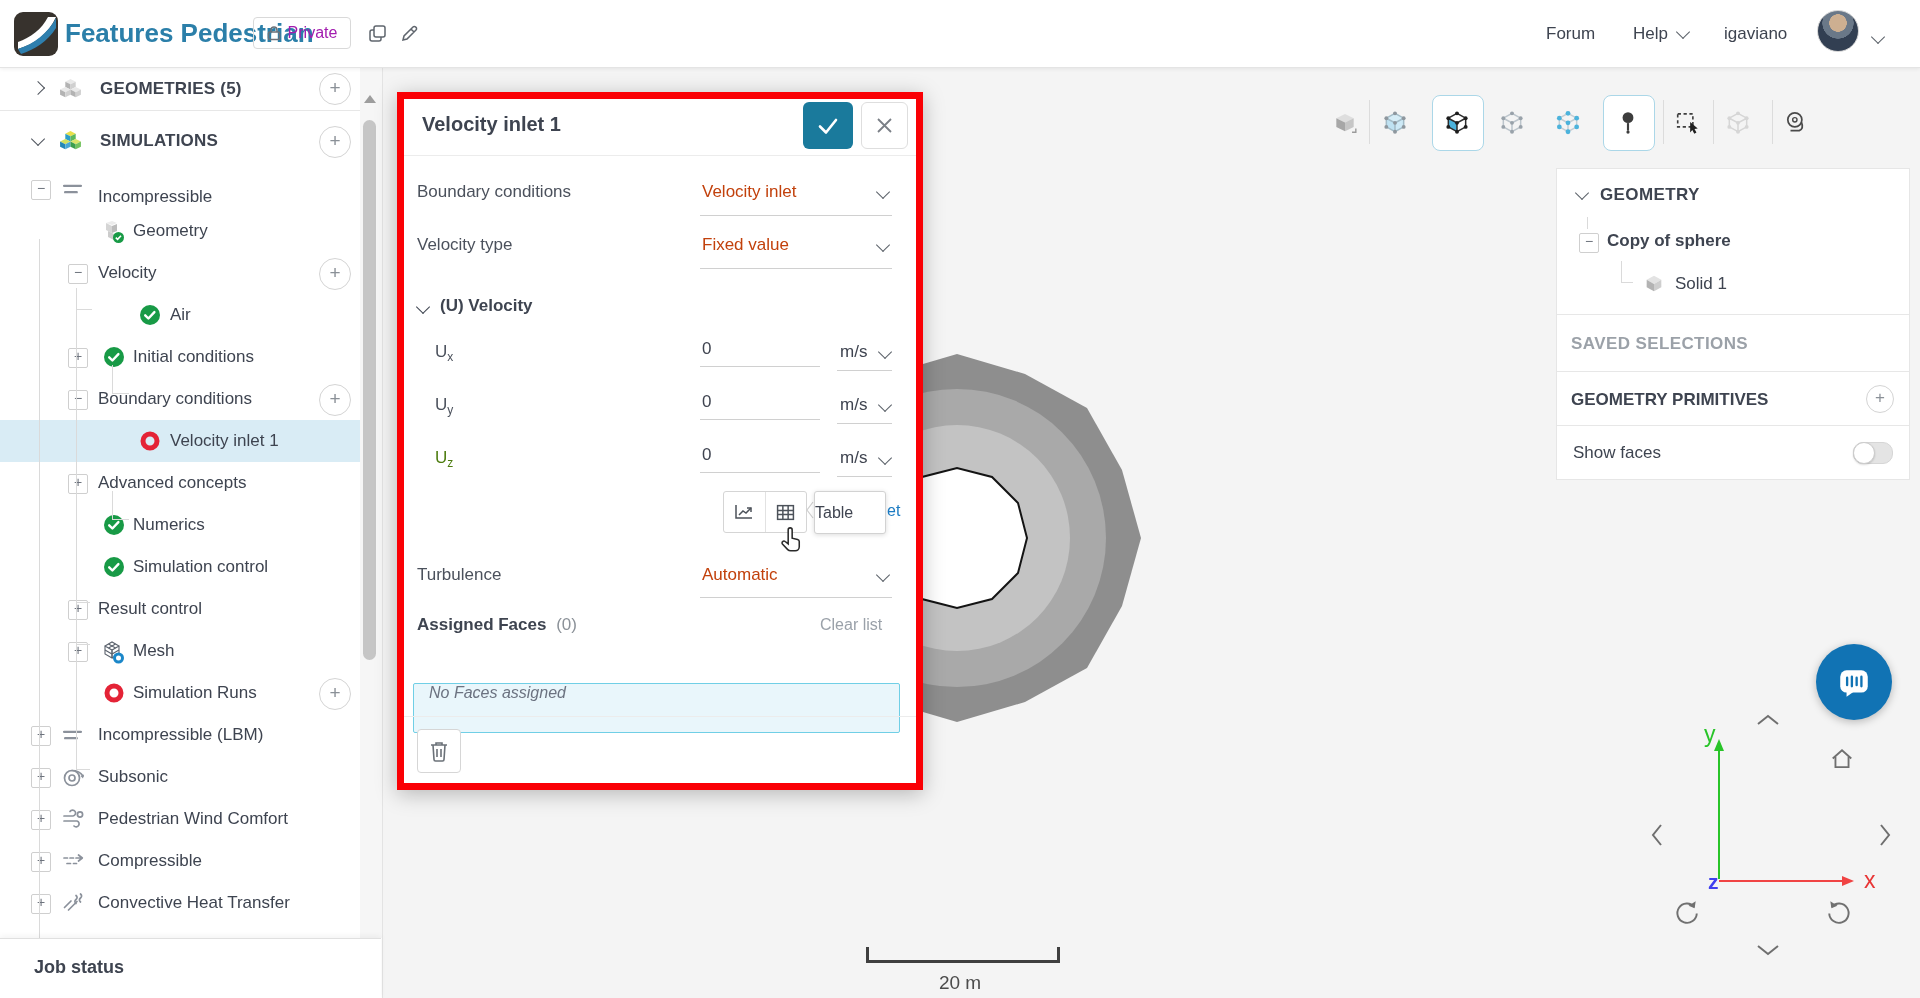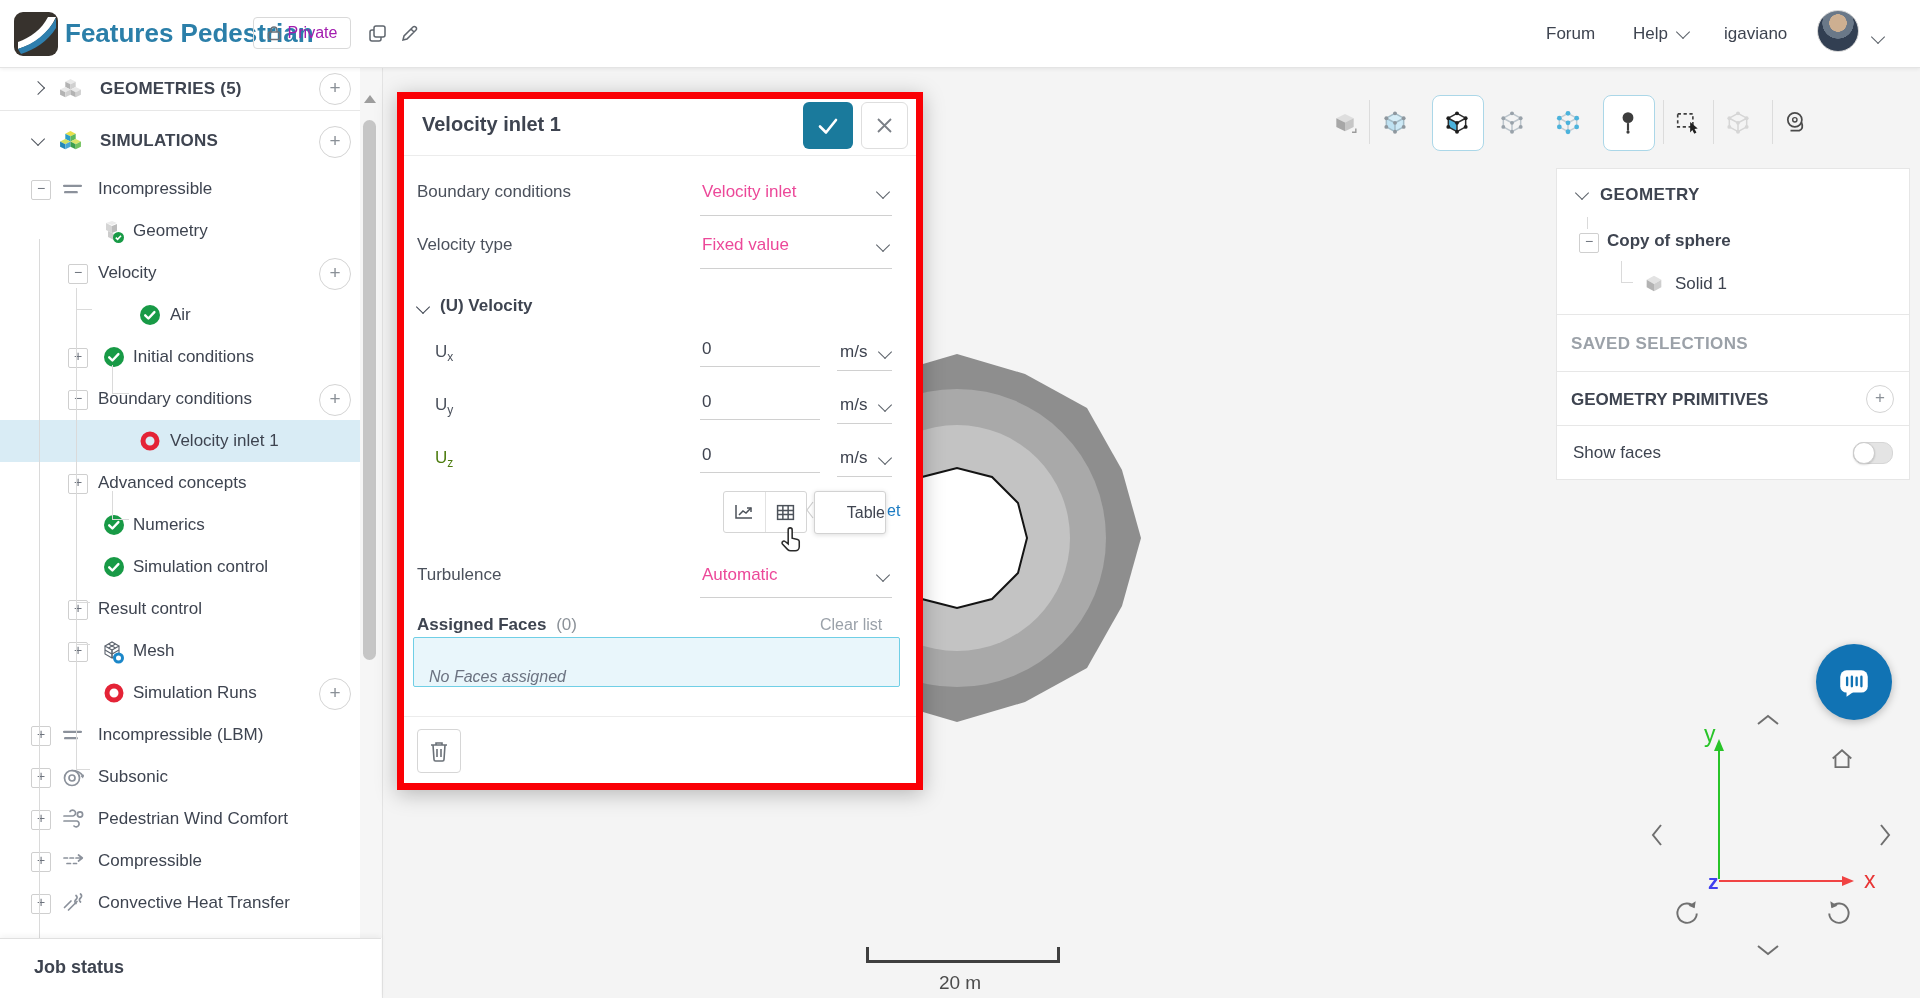--- a/index.html
+++ b/index.html
@@ -15,21 +15,21 @@
   .plusc{position:absolute;width:30px;height:30px;border:1px solid #d4d4d4;border-radius:50%;background:#fff;
          color:#8a9097;font-size:19px;line-height:27px;text-align:center}
   .trow{position:relative;height:42px}
   .tlabel{position:absolute;top:50%;transform:translateY(-50%);font-size:17px;white-space:nowrap;color:#3e4450}
   .ticon{position:absolute;top:50%;transform:translateY(-50%);display:flex}
   .tb-btn{position:absolute;width:44px;height:44px;display:flex;align-items:center;justify-content:center;
           background:transparent;border:none;padding:0}
   .tb-sel{position:absolute;width:50px;height:54px;background:#fff;border:1px solid #abd7e8;border-radius:8px}
   .vsep{position:absolute;width:1px;height:44px;background:#dcdcdc;top:33px}
   .dlg-label{position:absolute;left:13px;font-size:17px;color:#4b515c;white-space:nowrap}
-  .dlg-value{position:absolute;left:298px;font-size:17px;color:#ec4899;white-space:nowrap}
+  .dlg-value{position:absolute;left:298px;font-size:17px;color:#c2410c;white-space:nowrap}
   .uline{position:absolute;height:1px;background:#d0d0d0}
   .num-input{position:absolute;left:296px;width:118px;border:none;border-bottom:1px solid #d0d0d0;outline:none;
              font-size:17px;color:#3f4450;background:transparent;padding:0 0 7px 2px;
              font-family:"Liberation Sans","DejaVu Sans",sans-serif}
   button{cursor:pointer;font-family:inherit}
 </style>
 </head>
 <body>
 
 <div id="app">
@@ -117,21 +117,21 @@
           <div class="plusc" style="left:319px;top:6px">+</div>
         </div>
         <div style="height: 6px;"></div>
         <div class="trow">
           <div class="expb" style="left:31px;top:12px">−</div>
           <span class="ticon" style="left:61px">
             <svg width="23" height="23" viewBox="0 0 22 22">
               <path d="M3 8h16M4 14h11" stroke="#8b919b" stroke-width="2.3" stroke-linecap="round" fill="none"></path>
             </svg>
           </span>
-          <div class="tlabel" style="left:98px;">Incompressible</div>
+          <div class="tlabel" style="left:98px;margin-top:8px;">Incompressible</div>
         </div>
         <div class="trow">
           <span class="ticon" style="left:100px">
             <svg width="26" height="26" viewBox="0 0 26 26">
               <path d="M6 5l6-2 5 2-5 2z" fill="#ececec"></path>
               <path d="M6 5l6 3v7l-6-3z" fill="#d5d5d5"></path>
               <path d="M12 8l5-2v7l-5 2z" fill="#bcbcbc"></path>
               <path d="M8 13l6 3v6l-6-3z" fill="#cccccc"></path>
               <circle cx="18.5" cy="19.5" r="5.5" fill="#189a46"></circle>
               <path d="M15.8 19.6l1.8 1.8 3.4-3.6" stroke="#fff" stroke-width="1.6" fill="none"></path>
@@ -616,41 +616,41 @@
               <path d="M1.5 6 h15 M1.5 10 h15 M6.5 1.5 v13 M11.5 1.5 v13"></path>
           </svg>
         </span>
       </button>
     </div>
     <span class="abs" style="left:401px;top:401px;display:flex">
       <svg width="10" height="20" viewBox="0 0 10 20">
           <path d="M8 2 L2 10 l6 8" fill="#fff" stroke="#cfcfcf" stroke-width="1.2"></path>
         </svg>
     </span>
-    <div class="abs" style="left:410px;top:392px;width:70px;height:41px;background:#fff;border:1px solid #d2d2d2;border-radius:3px;box-shadow:0 1px 5px rgba(0,0,0,.14);display:flex;align-items:center;justify-content:flex-end">
+    <div class="abs" style="left:410px;top:392px;width:70px;height:41px;background:#fff;border:1px solid #d2d2d2;border-radius:3px;box-shadow:0 1px 5px rgba(0,0,0,.14);display:flex;align-items:center;justify-content:flex-start">
       <span style="font-size:16px;color:#3f4450">Table</span>
     </div>
     <div class="abs" style="left:483px;top:403px;font-size:16px;color:#1a7ac2">et</div>
     <span class="abs" style="left:374px;top:427px;display:flex;z-index:3">
       <svg width="27" height="31" viewBox="0 0 24 28">
         <path d="M9 3.5 c0-1 .8-1.8 1.8-1.8 s1.8 .8 1.8 1.8 V11 l4.9 1.2 c.9 .2 1.5 1 1.5 1.9 v4.7 c0 2-1.6 3.6-3.6 3.6 h-4.2 c-1 0-1.9-.4-2.6-1.1 L4 16.5 c-.7-.7-.7-1.8 0-2.4 .6-.6 1.6-.7 2.3-.1 l2.7 2.2 z" fill="#fff" stroke="#2a2a2a" stroke-width="1.4"></path>
       </svg>
     </span>
 
     <div class="dlg-label" style="top:466px">Turbulence</div>
     <div class="dlg-value" style="top:466px">Automatic</div>
     <span class="dd" style="left:474px;top:471px"></span>
     <div class="uline" style="left:296px;top:498px;width:192px"></div>
 
     <div class="abs" style="left:13px;top:516px;font-size:17px">
       <span style="font-weight:700;color:#3e4450">Assigned Faces</span>
       <span style="color:#8b9198;margin-left:5px">(0)</span>
     </div>
     <div class="abs" style="left:416px;top:517px;font-size:16px;color:#9aa1a9">Clear list</div>
-    <div class="abs" style="left:9px;top:538px;width:487px;height:50px;box-sizing:border-box;background:#e9f6fb;border:1.6px solid #70cfe6;border-radius:2px;display:flex;align-items:flex-end">
+    <div class="abs" style="left:9px;top:584px;width:487px;height:50px;box-sizing:border-box;background:#e9f6fb;border:1.6px solid #70cfe6;border-radius:2px;display:flex;align-items:flex-start">
       <span style="font-size:16px;font-style:italic;color:#6b7280;margin-left:15px">No Faces assigned</span>
     </div>
     <div class="hline" style="left:0;top:617px;width:512px;background:#ececec"></div>
     <button class="abs" style="left:13px;top:630px;width:44px;height:44px;background:#fff;border:1px solid #d6d6d6;border-radius:4px;display:flex;align-items:center;justify-content:center">
       <span style="display:flex">
         <svg width="20" height="22" viewBox="0 0 20 22" fill="none" stroke="#6b7178" stroke-width="1.6">
           <path d="M2 5 h16 M7 5 V3 h6 v2 M4 5 l1 14.5 a1.5 1.5 0 0 0 1.5 1.5 h7 a1.5 1.5 0 0 0 1.5 -1.5 L16 5"></path>
           <path d="M8 9 v8 M12 9 v8"></path>
         </svg>
       </span>

